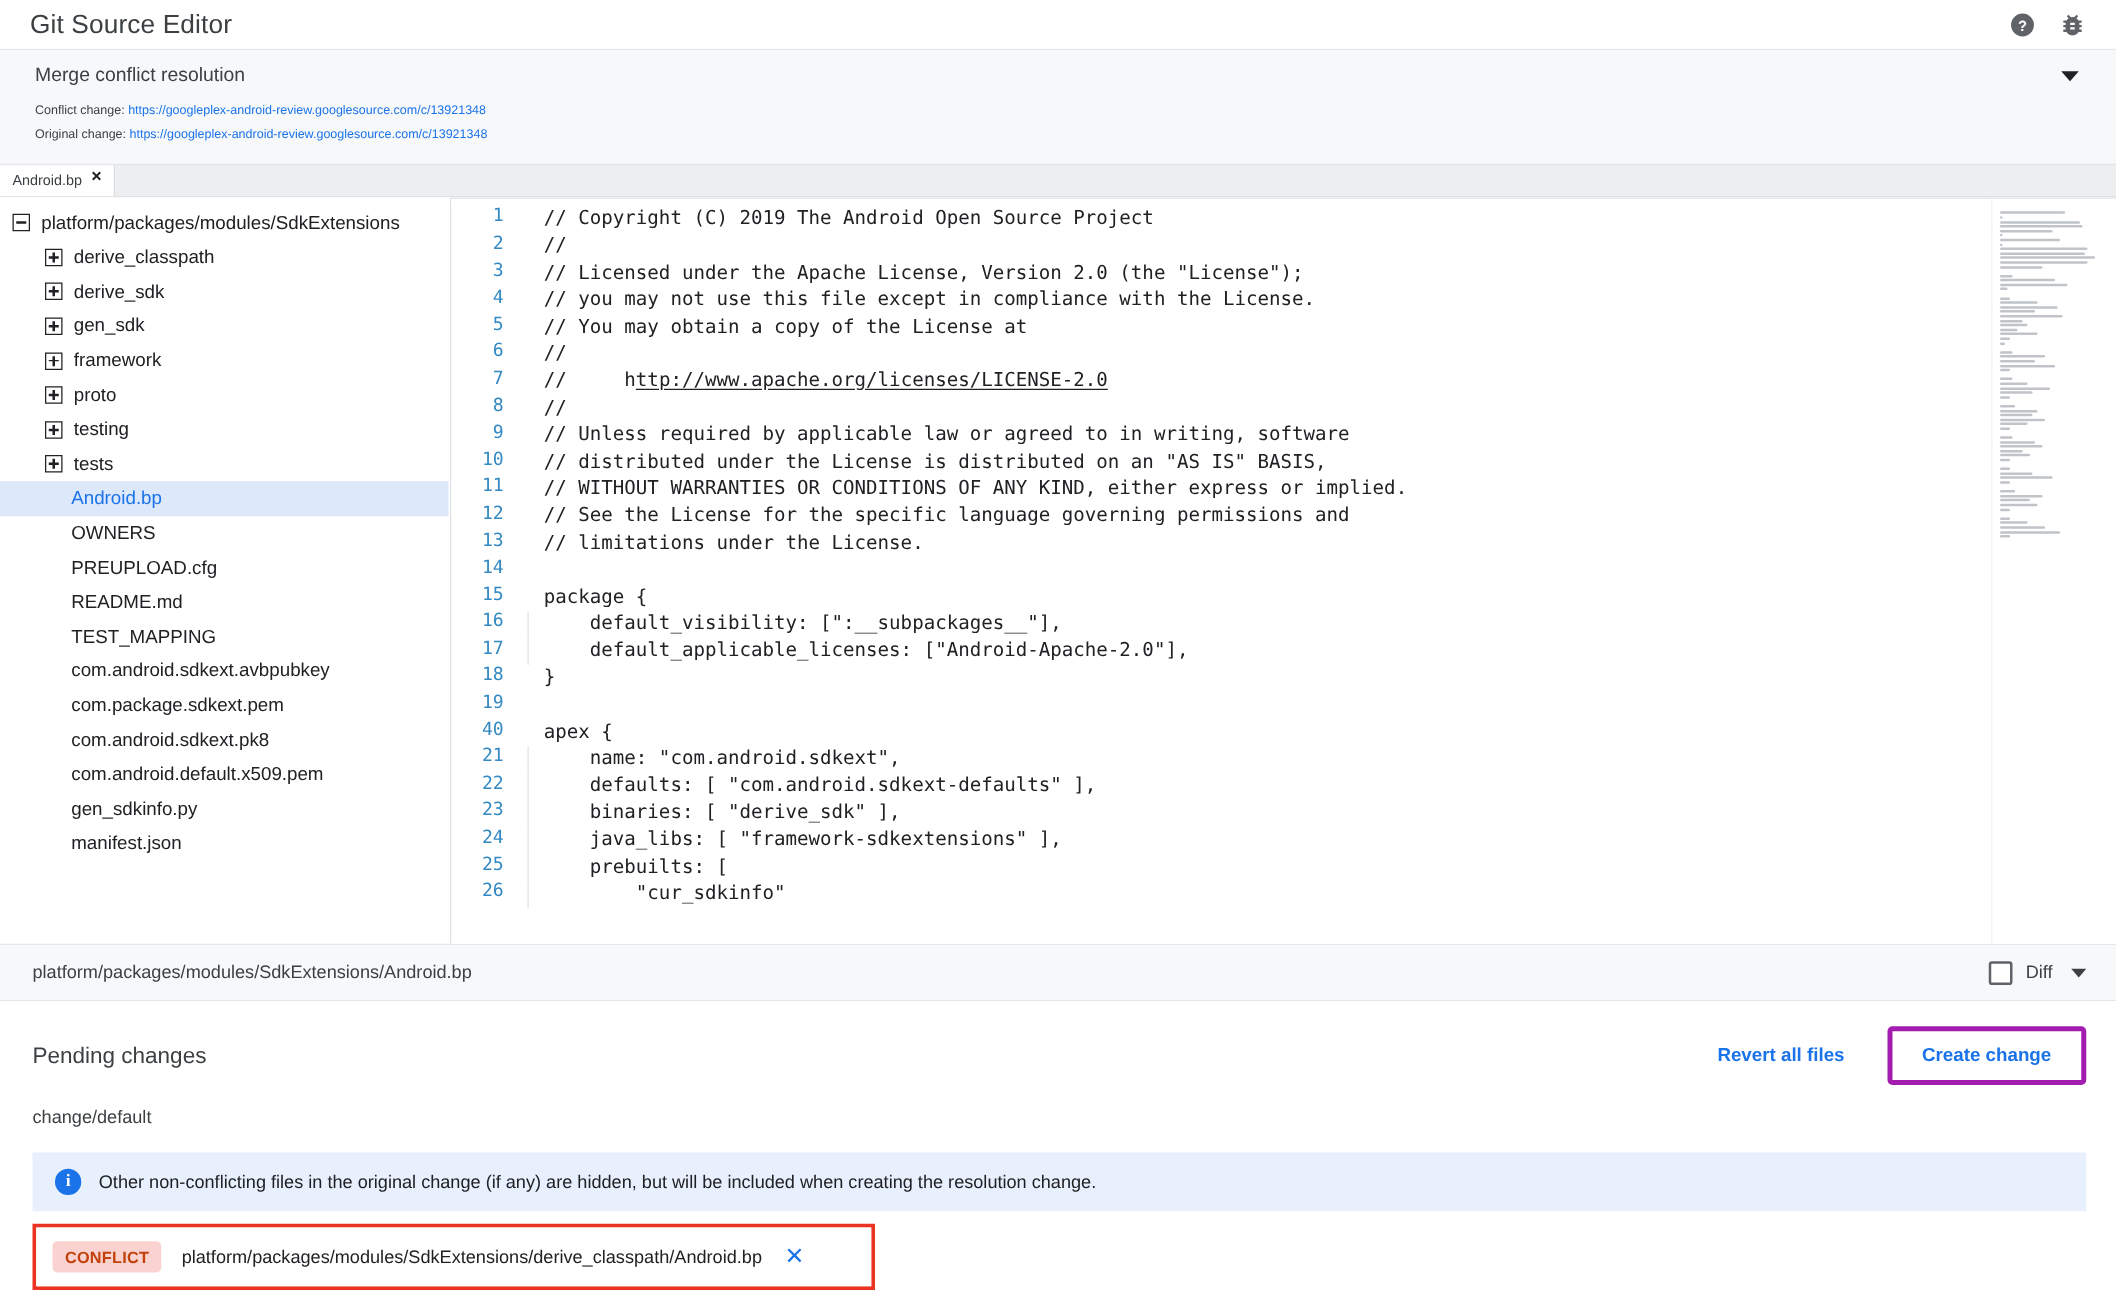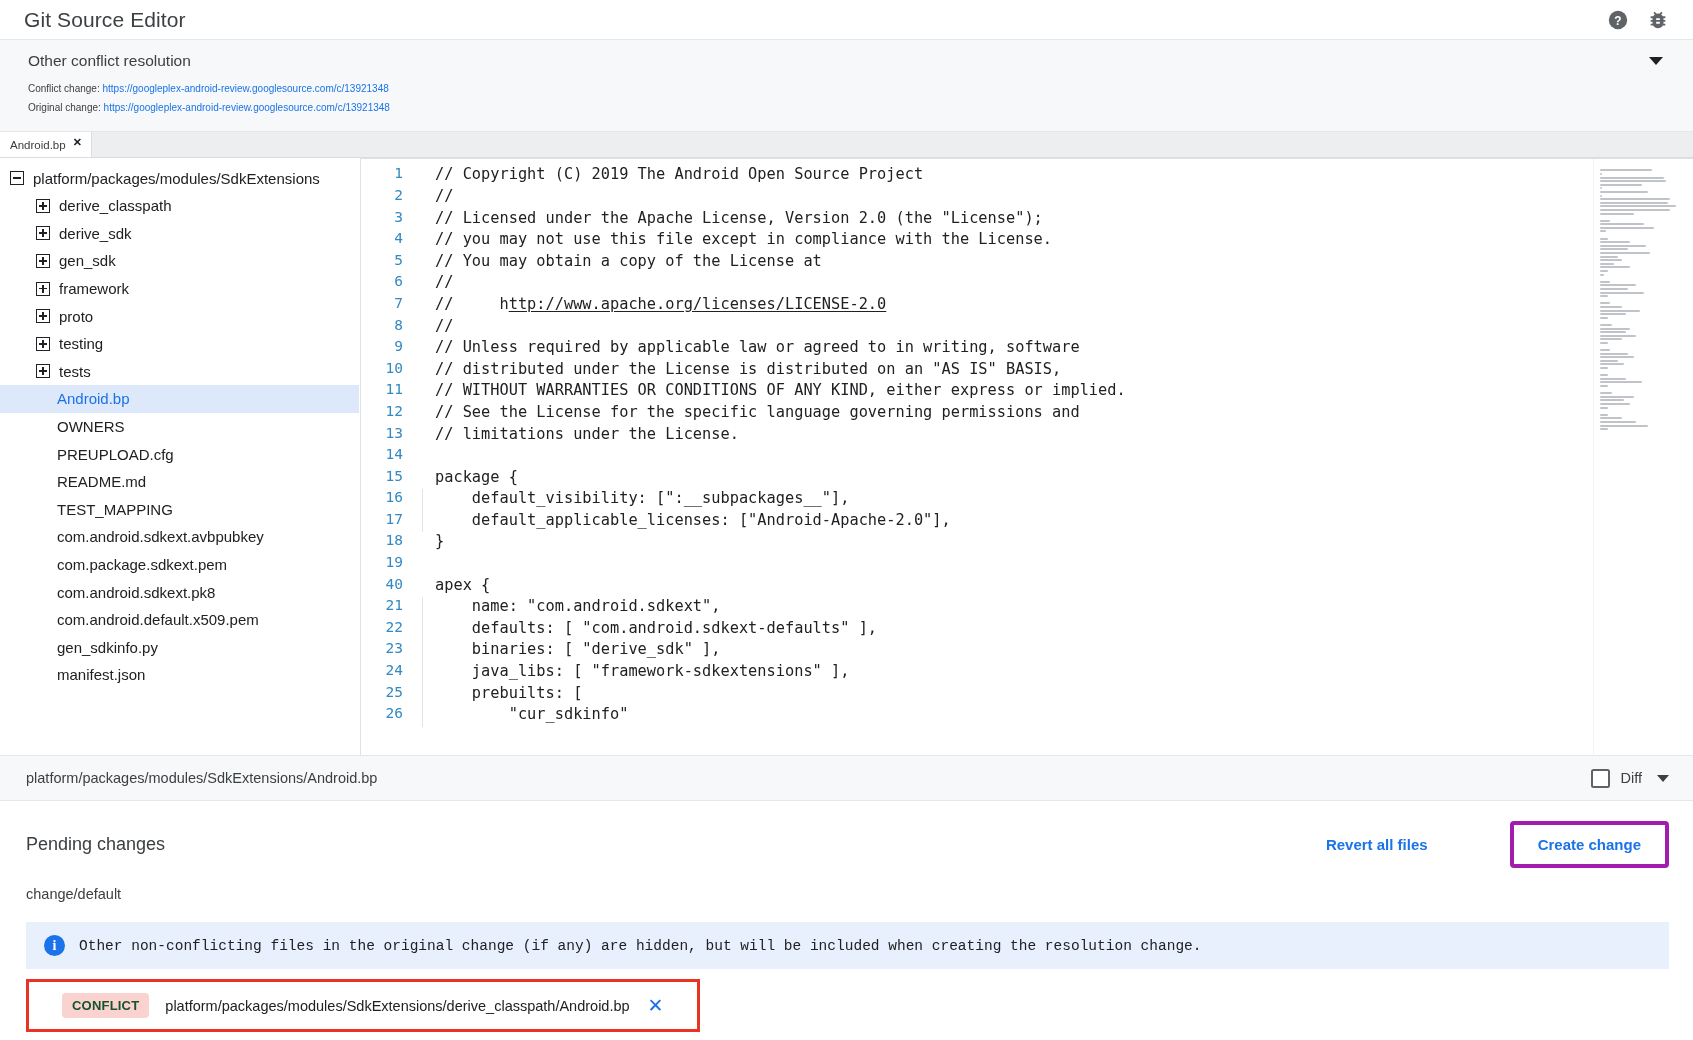--- a/index.html
+++ b/index.html
@@ -173,21 +173,21 @@
     border-right: 6px solid transparent;
     border-top: 7px solid #3c4043;
   }
 
   
   .pending {
     flex: 1; background: #ffffff;
     padding: 20px 24px 0 26px;
     display: flex; flex-direction: column;
   }
-  .pending-head { display: flex; align-items: center; gap: 48px; }
+  .pending-head { display: flex; align-items: center; }
   .pending-title { font-size: 18px; color: #3c4043; }
   .pending-spacer { flex: 1; }
   .link-button {
     font-size: 15px; color: #1a73e8; font-weight: bold;
     background: none; border: none; cursor: pointer;
     padding: 10px 16px; font-family: "Liberation Sans", sans-serif;
   }
   .outline-button {
     font-size: 15px; color: #1a73e8; font-weight: bold;
     background: #fff; border: 4px solid #a21caf; border-radius: 4px;
@@ -202,39 +202,38 @@
     display: flex; align-items: center; gap: 14px;
     padding: 13px 18px;
   }
   .info-icon {
     width: 21px; height: 21px; min-width: 21px;
     border-radius: 50%; background: #1a73e8;
     color: #fff; font-size: 14px; font-weight: bold;
     display: flex; align-items: center; justify-content: center;
     font-family: "Liberation Serif", serif;
   }
-  .info-text { font-size: 14.5px; color: #202124; font-family: Liberation Mono, monospace; }
+  .info-text { font-size: 14.5px; color: #202124; }
 
   .conflict-outline {
     margin-top: 10px;
     border: 3px solid #ea3323;
     width: 674px;
     padding: 0;
   }
   .conflict-row {
     display: flex; align-items: center; gap: 16px;
     padding: 11px 14px 11px 13px;
     background: #ffffff;
   }
   .conflict-chip {
-    background: #fad2cf; color: #14532d;
+    background: #fad2cf; color: #c2410c;
     font-size: 13px; font-weight: bold;
     padding: 5px 10px; border-radius: 4px;
     letter-spacing: .2px;
-    margin-left: 20px;
   }
   .conflict-path { font-size: 14.5px; color: #202124; }
   .conflict-x {
     color: #1a73e8; font-size: 19px; font-weight: 500;
     cursor: pointer; line-height: 1; margin-left: 2px;
   }
 </style>
 </head>
 <body>
 
@@ -250,21 +249,21 @@
         </svg>
     </div>
     <div class="tb-icon">
       <svg width="22" height="22" viewBox="0 0 24 24" fill="#5f6368">
           <path d="M20 8h-2.81a5.98 5.98 0 0 0-1.82-1.96L17 4.41 15.59 3l-2.17 2.17a6.02 6.02 0 0 0-2.83 0L8.41 3 7 4.41l1.62 1.63A5.98 5.98 0 0 0 6.81 8H4v2h2.09c-.05.33-.09.66-.09 1v1H4v2h2v1c0 .34.04.67.09 1H4v2h2.81a6 6 0 0 0 10.38 0H20v-2h-2.09c.05-.33.09-.66.09-1v-1h2v-2h-2v-1c0-.34-.04-.67-.09-1H20V8zm-6 8h-4v-2h4v2zm0-4h-4v-2h4v2z"></path>
         </svg>
     </div>
   </div>
 
   <div class="merge-panel">
-    <div class="merge-title">Other conflict resolution</div>
+    <div class="merge-title">Merge conflict resolution</div>
     <div class="merge-row">
       <span class="lbl">Conflict change:</span>
       <a href="#">https://googleplex-android-review.googlesource.com/c/13921348</a>
     </div>
     <div class="merge-row">
       <span class="lbl">Original change:</span>
       <a href="#">https://googleplex-android-review.googlesource.com/c/13921348</a>
     </div>
     <div class="collapse-caret"></div>
   </div>

